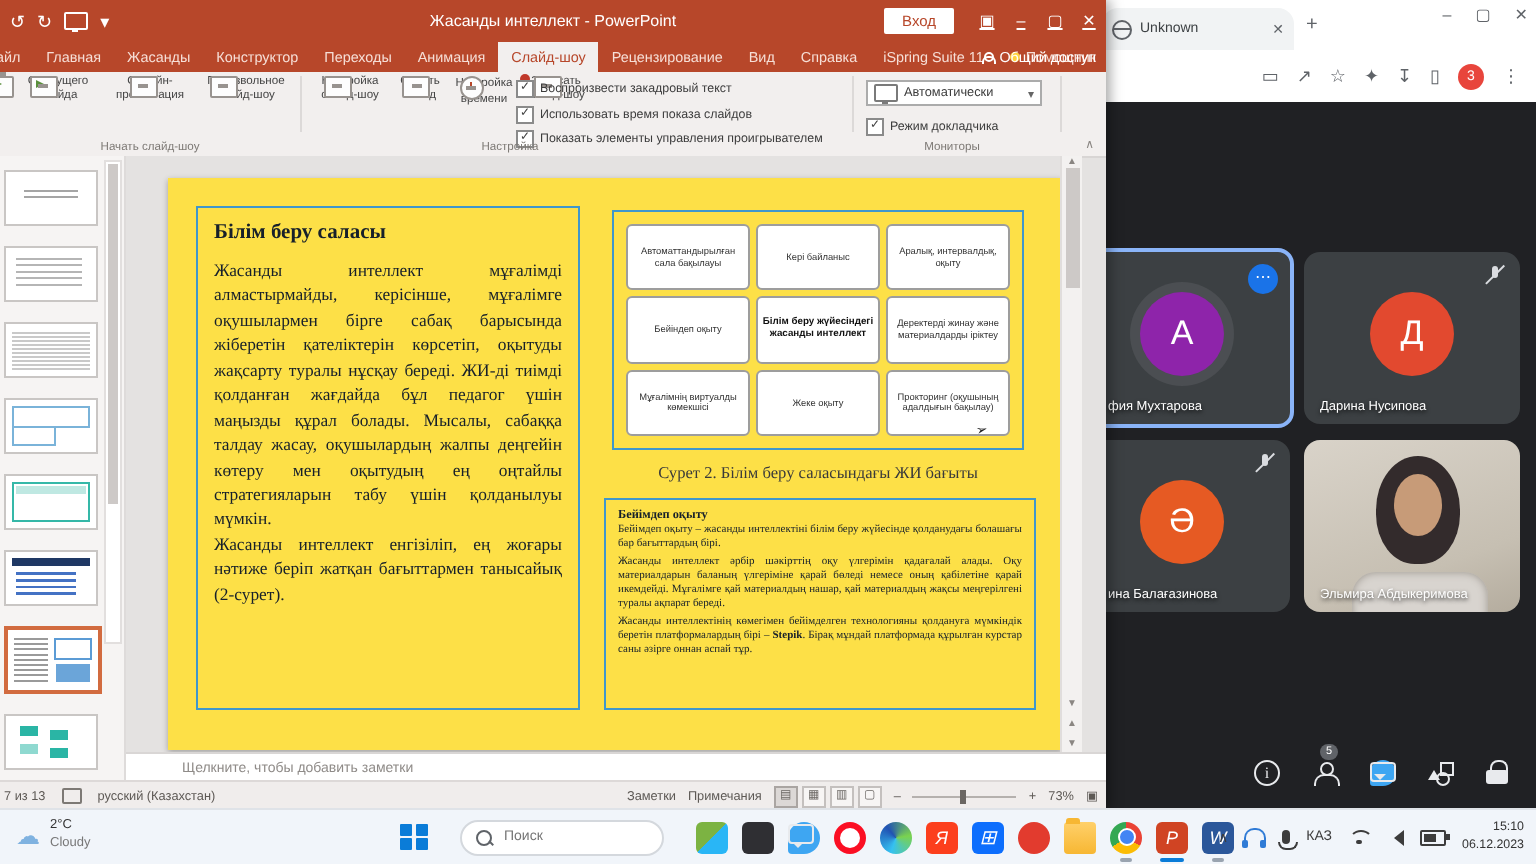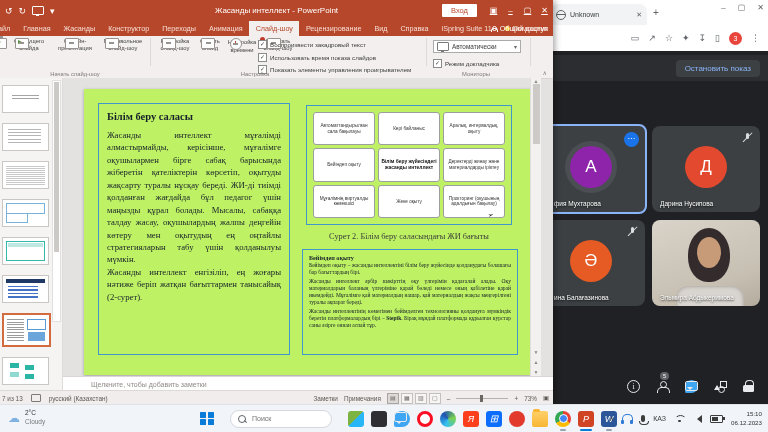--- a/index.html
+++ b/index.html
@@ -127,21 +127,21 @@
       background:repeating-linear-gradient(#9a9a9a 0 1px,transparent 1px 2.6px);}
   .t-current::after{content:"";position:absolute;right:3px;width:17px;top:4px;height:9px;border:1px solid #5b9bd5;
       box-shadow:0 12px 0 -1px rgba(91,155,213,.9);}
   .t-chart::before{content:"";position:absolute;left:7px;top:5px;width:9px;height:5px;background:#2ab5a5;
       box-shadow:15px 2px 0 #2ab5a5,0 9px 0 #8fd9d0,15px 11px 0 #2ab5a5;}
   .th-scroll{position:absolute;right:1px;top:2px;width:7px;height:240px;background:#ffffff;border:1px solid #e2dfde;}
   .th-scroll i{position:absolute;left:1px;right:1px;top:1px;height:170px;background:#cdc9c7;}
 
   
   .editor{position:absolute;left:63px;top:78px;right:12px;bottom:28px;background:#e4e2e1;}
-  .slide{position:absolute;left:21px;top:11px;width:447px;height:286px;background:#bef264;
+  .slide{position:absolute;left:21px;top:11px;width:447px;height:286px;background:#fde047;
          box-shadow:0 1px 3px rgba(0,0,0,.3);font-family:"Liberation Serif",serif;}
   .lbox{position:absolute;left:14px;top:14px;width:192px;height:252px;border:1.5px solid #3f97cb;padding:7px 8px;box-sizing:border-box;}
   .lbox h3{margin:0 0 7px;font-size:10.5px;color:#17202a;}
   .lbox p{margin:0;font-size:8.7px;line-height:1.43;color:#17202a;text-align:justify;}
   .dframe{position:absolute;left:222px;top:16px;width:206px;height:120px;border:1.5px solid #3f97cb;padding:6px;box-sizing:border-box;}
   .dgrid{display:grid;grid-template-columns:1fr 1fr 1fr;grid-template-rows:1fr 1fr 1fr;gap:3px;height:100%;}
   .dcell{background:#fff;border:1px solid #9d9d9d;border-radius:3px;display:flex;align-items:center;justify-content:center;
          text-align:center;font-size:4.7px;line-height:1.2;color:#333;padding:1px;font-family:"Liberation Sans",sans-serif;}
   .dcell.center-bold{font-weight:bold;font-size:4.9px;color:#111;}
   .dcaption{position:absolute;left:222px;top:143px;width:206px;text-align:center;font-size:8.3px;color:#3a3a3a;}
@@ -244,23 +244,20 @@
       <span class="cr-ic">↗</span>
       <span class="cr-ic">☆</span>
       <span class="cr-ic">✦</span>
       <span class="cr-ic">↧</span>
       <span class="cr-ic">▯</span>
       <span class="cr-avatar">3</span>
       <span class="cr-ic">⋮</span>
     </div>
 
     <div id="meet">
-      <div class="meet-banner">
-        <span class="stop-btn">Остановить показ</span>
-      </div>
 
       <div class="tile active" style="left:-8px;top:75px;">
         <div class="avatar ring" style="background: rgb(142, 36, 170);">А</div>
         <span class="menu3">⋯</span>
         <span class="tname shift">фия Мухтарова</span>
       </div>
 
       <div class="tile" style="left:107px;top:75px;">
         <div class="avatar" style="background: rgb(226, 73, 47);">Д</div>
         <span class="micoff"></span>

